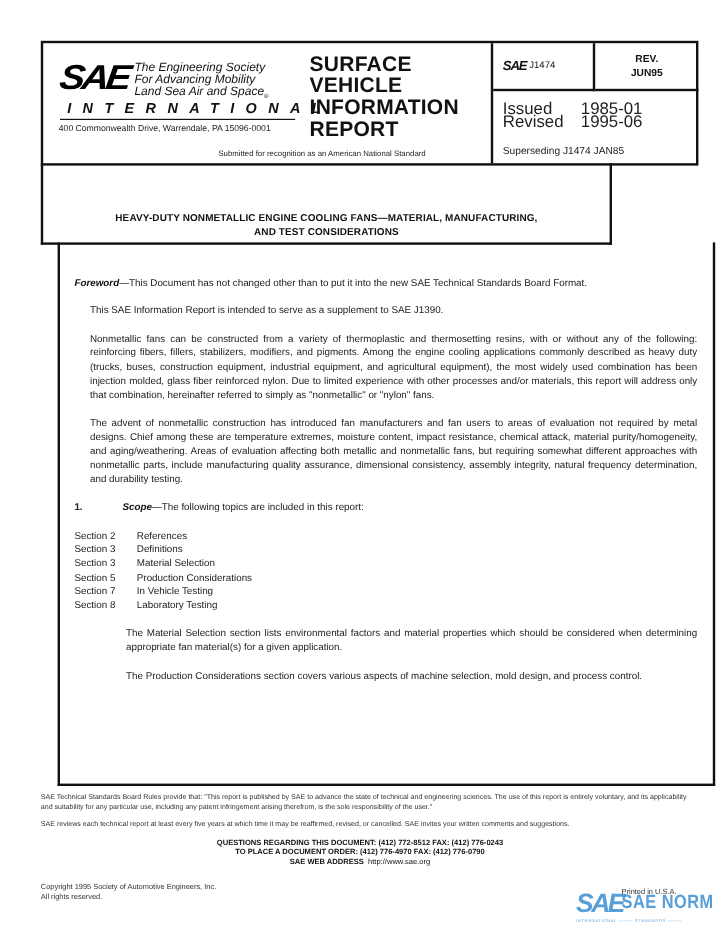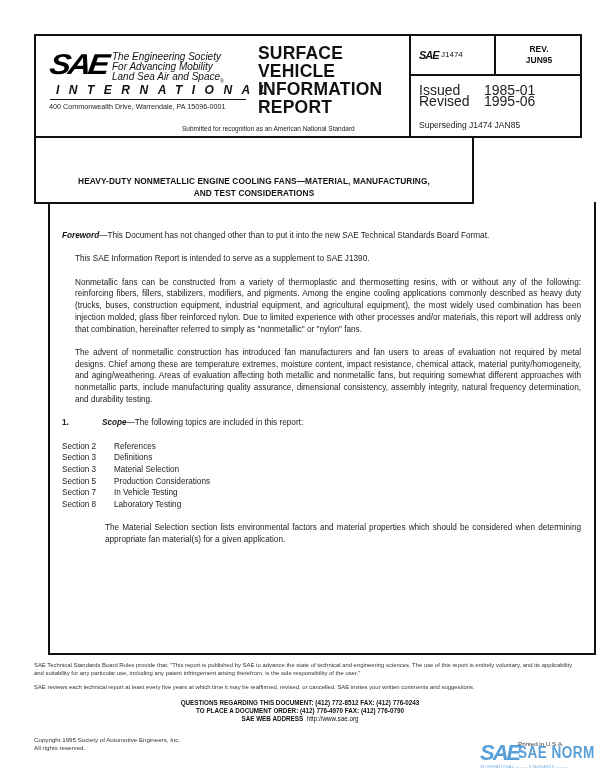--- a/index.html
+++ b/index.html
@@ -25,21 +25,21 @@
   .docnum-cell { position: absolute; left: 0; top: 0; width: 85px; height: 40px; border-right: 2px solid #111; border-bottom: 2px solid #111; box-sizing: border-box; }
   .mini-sae { position: absolute; left: 8px; top: 13px; font-weight: 900; font-style: italic; font-size: 11px; letter-spacing: -1px; }
   .docnum { position: absolute; left: 30px; top: 14px; font-size: 8px; text-align: center; }
   .rev-cell { position: absolute; left: 85px; top: 0; width: 86px; height: 40px; border-bottom: 2px solid #111; box-sizing: border-box; text-align: center; font-size: 8.5px; font-weight: bold; line-height: 11px; padding-top: 8px; }
   .dates { position: absolute; left: 8px; top: 49px; font-size: 14px; line-height: 11px; color: #222; }
   .date-row { white-space: nowrap; }
   .date-label { display: inline-block; width: 65px; }
   .superseding { position: absolute; left: 8px; top: 84px; font-size: 8.5px; color: #222; white-space: nowrap; }
 
   
-  .title-box { position: absolute; left: 34px; top: 136px; width: 440px; height: 68px; border: 2px solid #111; border-top: none; box-sizing: border-box; }
+  .title-box { position: absolute; left: 34px; top: 136px; width: 476px; height: 68px; border: 2px solid #111; border-top: none; box-sizing: border-box; }
   .doc-title { position: absolute; left: 0; right: 0; top: 39px; text-align: center; font-size: 8.3px; font-weight: bold; line-height: 12px; letter-spacing: 0.1px; }
 
   
   .body-box { position: absolute; left: 48px; top: 202px; width: 548px; height: 453px; border: 2px solid #111; border-top: none; box-sizing: border-box; }
   .body-text { position: absolute; left: 12px; top: 28px; width: 519px; font-size: 8.2px; line-height: 11.7px; color: #222; }
   .para { margin: 0 0 11.7px 0; text-align: justify; }
   .para.indent { padding-left: 0; margin-left: 13px; }
   .foreword-lead { font-weight: bold; font-style: italic; color: #111; }
   .hang { margin-left: 13px; text-indent: -13px; }
   .scope-row { position: relative; margin: 0 0 11.7px 0; }
@@ -132,20 +132,21 @@
       <div class="sections">
         <div class="sec-row"><span class="sec-num">Section 2</span><span>References</span></div>
         <div class="sec-row"><span class="sec-num">Section 3</span><span>Definitions</span></div>
         <div class="sec-row"><span class="sec-num">Section 3</span><span>Material Selection</span></div>
         <div class="sec-row"><span class="sec-num">Section 5</span><span>Production Considerations</span></div>
         <div class="sec-row"><span class="sec-num">Section 7</span><span>In Vehicle Testing</span></div>
         <div class="sec-row"><span class="sec-num">Section 8</span><span>Laboratory Testing</span></div>
       </div>
 
       <p class="sub-para" style="margin-left:43px">The Material Selection section lists environmental factors and material properties which should be considered when determining appropriate fan material(s) for a given application.</p>
+      <p class="sub-para" style="margin-left:43px">The Production Considerations section covers various aspects of machine selection, mold design, and process control.</p>
     </div>
   </div>
 
   <div class="footer-notice">
     <p>SAE Technical Standards Board Rules provide that: "This report is published by SAE to advance the state of technical and engineering sciences. The use of this report is entirely voluntary, and its applicability and suitability for any particular use, including any patent infringement arising therefrom, is the sole responsibility of the user."</p>
     <p>SAE reviews each technical report at least every five years at which time it may be reaffirmed, revised, or cancelled. SAE invites your written comments and suggestions.</p>
   </div>
 
   <div class="contact">
     <div class="strong">QUESTIONS REGARDING THIS DOCUMENT: (412) 772-8512 FAX: (412) 776-0243</div>

